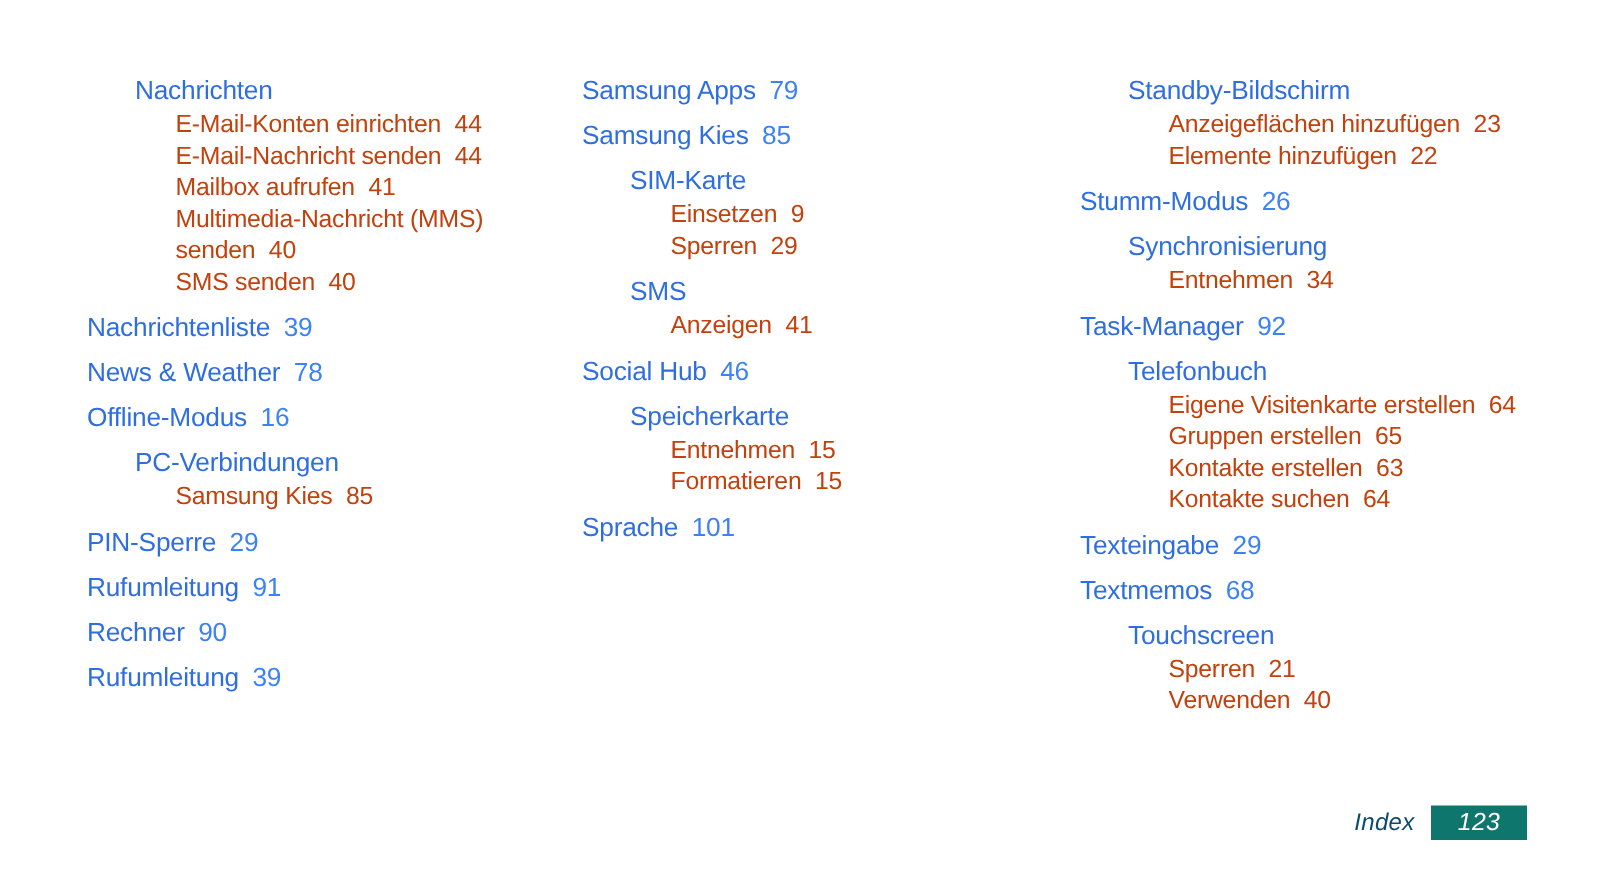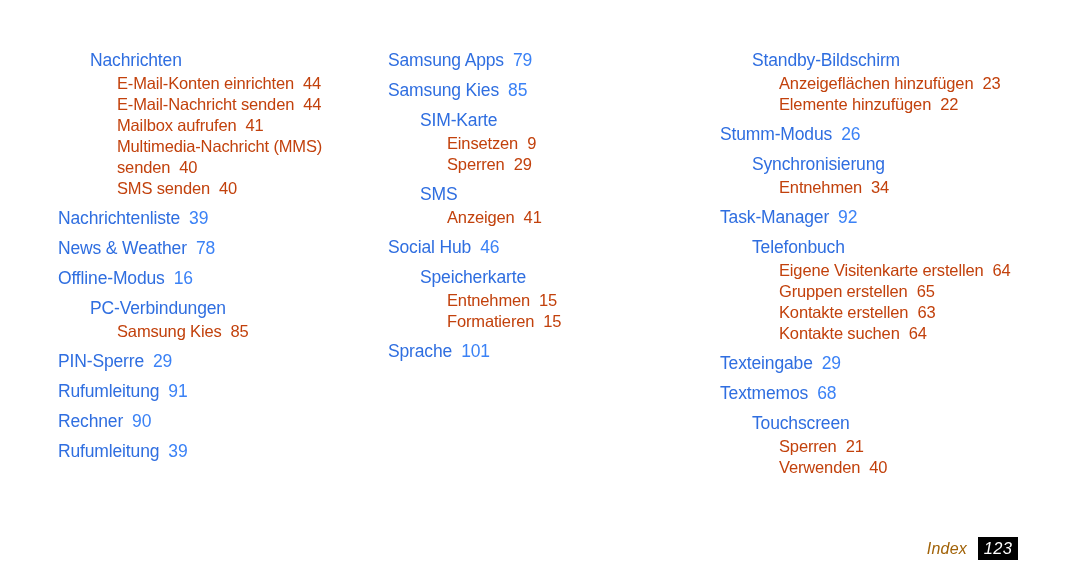--- a/index.html
+++ b/index.html
@@ -91,33 +91,33 @@
     position: absolute;
     right: 62px;
     bottom: 26px;
     display: flex;
     flex-direction: row;
     align-items: center;
   }
   #footer-label {
     font-style: italic;
     font-size: 16px;
-    color: #a16207;
+    color: #0c4a6e;
     margin-right: 11px;
     letter-spacing: 0.2px;
   }
   #footer-page-badge {
-    background: #000000;
+    background: #0f766e;
     color: #ffffff;
     font-style: italic;
     font-size: 16.5px;
     line-height: 23px;
     height: 23px;
     min-width: 32px;
-    padding: 0 4px;
+    padding: 0 16px;
     text-align: center;
     letter-spacing: 0.3px;
   }
 </style>
 </head>
 <body>
 
 <div id="index-page">
 
   <div class="columns">

